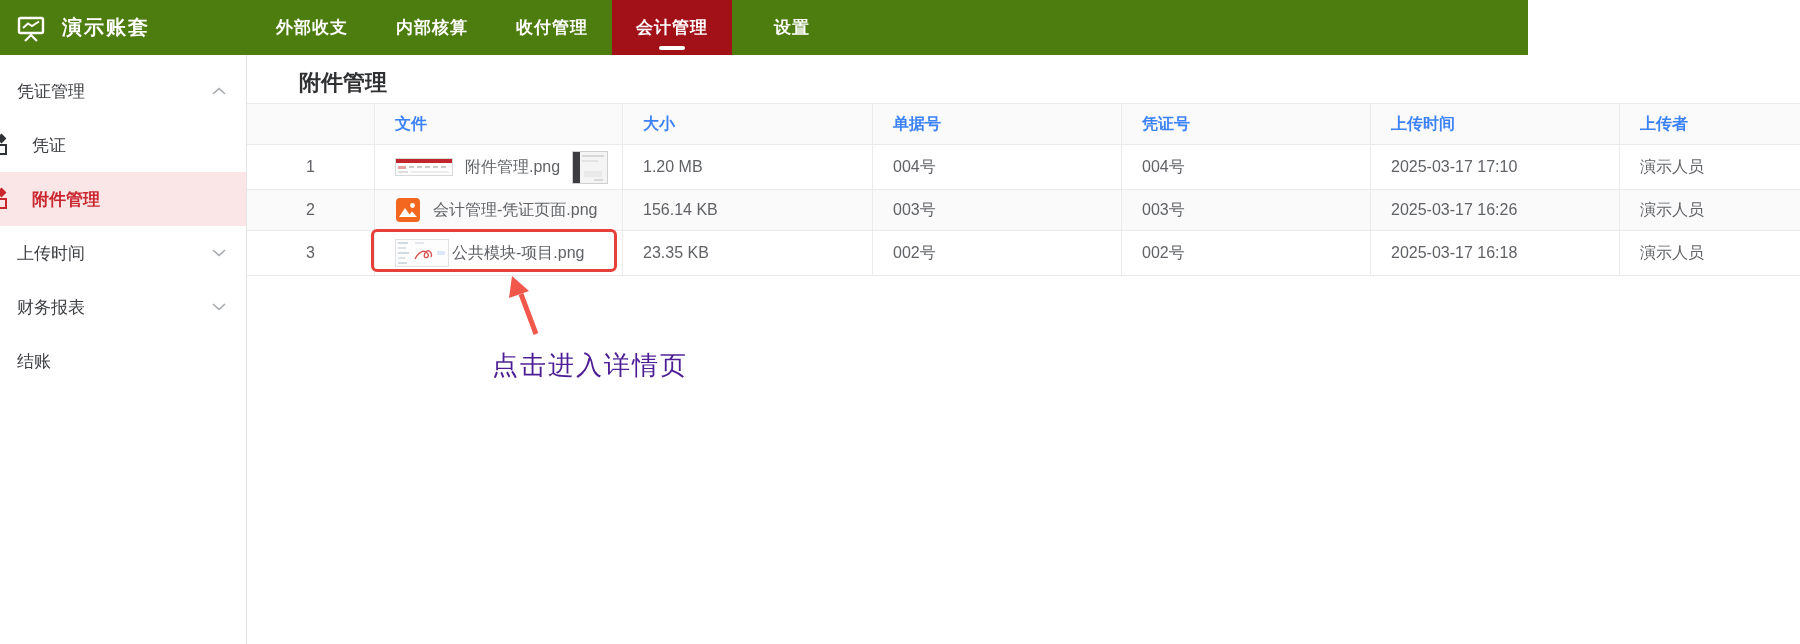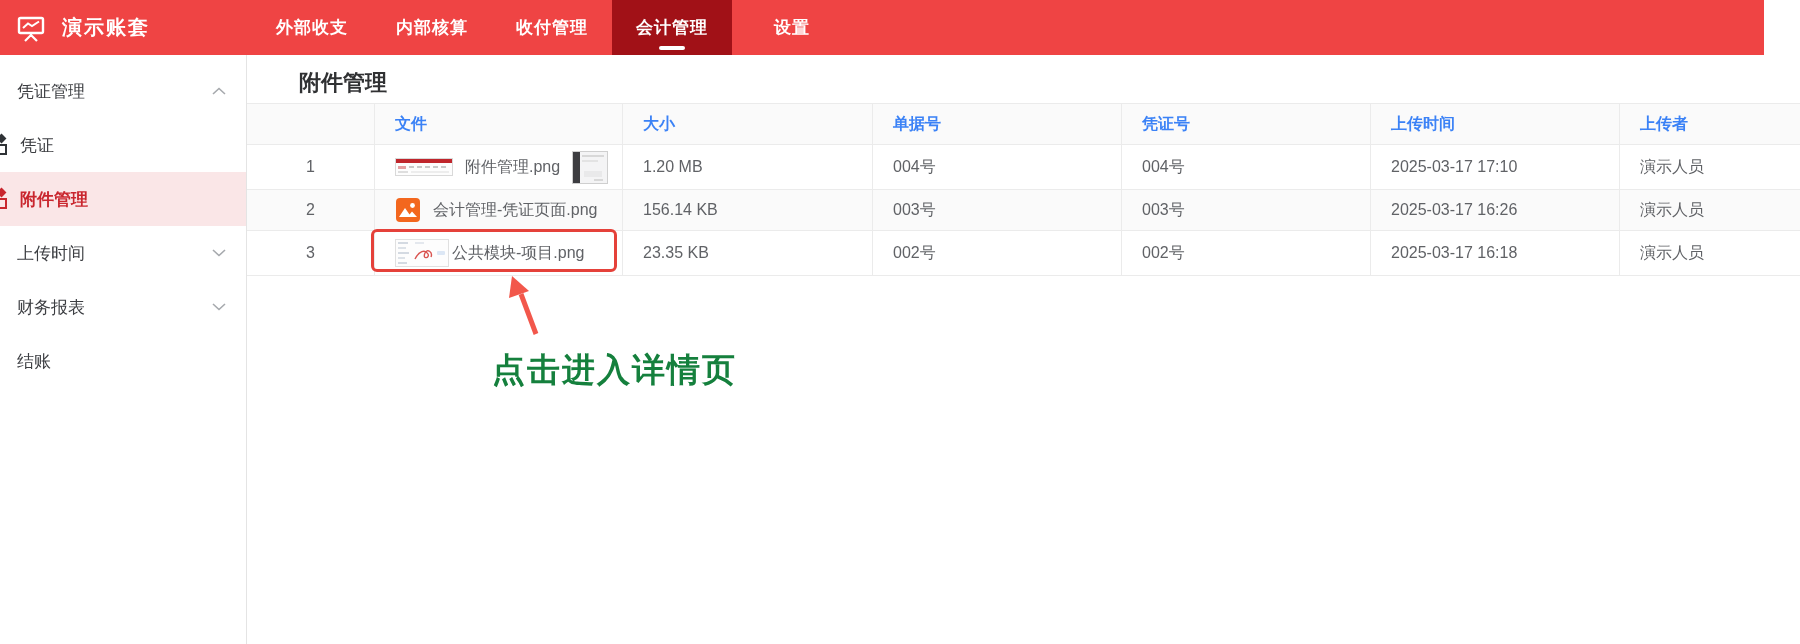--- a/index.html
+++ b/index.html
@@ -2,35 +2,35 @@
 <html><head>
 <meta charset="utf-8">
 <style>
   html,body{margin:0;padding:0;}
   body{
     width:1800px;height:644px;overflow:hidden;background:#fff;position:relative;
     font-family:"Liberation Sans","DejaVu Sans",sans-serif;
     -webkit-font-smoothing:antialiased;
   }
   
-  .topbar{position:absolute;left:0;top:0;width:1764px;height:55px;background:#ef4444;z-index:10;}
+  .topbar{position:absolute;left:0;top:0;width:1528px;height:55px;background:#4d7c0f;z-index:10;}
   .logo{position:absolute;left:15px;top:0;height:55px;display:flex;align-items:center;gap:15px;color:#fff;}
   .logo-title{font-size:20px;font-weight:bold;letter-spacing:2px;}
   .nav{position:absolute;left:252px;top:0;height:55px;display:flex;}
   .nav-item{width:120px;height:55px;line-height:55px;text-align:center;color:#fff;
     font-size:17px;font-weight:bold;position:relative;cursor:pointer;letter-spacing:1px;}
   .nav-item.active{background:#a11117;}
   .nav-item.active::after{content:"";position:absolute;left:50%;bottom:5px;transform:translateX(-50%);
     width:26px;height:4px;background:#fff;border-radius:2px;}
   
   .sidebar{position:absolute;left:0;top:55px;width:247px;height:589px;background:#fff;
     border-right:1px solid #e4e4e4;box-sizing:border-box;padding-top:9px;}
   .side-item{height:54px;display:flex;align-items:center;position:relative;
     font-size:17px;color:#3c3e42;padding-left:17px;cursor:pointer;}
-  .side-item.child{padding-left:20px;}
+  .side-item.child{padding-left:32px;}
   .side-item.active{background:#fae6e7;color:#c9262e;font-weight:bold;}
   .side-chevron{position:absolute;right:20px;top:50%;transform:translateY(-50%);display:flex;}
   .side-edge-icon{position:absolute;left:0;top:50%;transform:translateY(-50%);
     width:11px;height:24px;overflow:hidden;}
   .side-edge-icon svg{margin-left:-11px;display:block;}
   
   .main-title{position:absolute;left:299px;top:68px;font-size:22px;font-weight:bold;color:#303133;}
   .table{position:absolute;left:247px;top:103px;width:1553px;border-top:1px solid #ebebeb;font-size:16px;}
   .t-row{display:flex;border-bottom:1px solid #ebebeb;background:#fff;color:#606266;align-items:stretch;}
   .t-row.header{background:#fafafa;color:#3b82f6;font-weight:bold;}
@@ -45,22 +45,22 @@
   .col-time{width:249px;}
   .col-up{width:180px;border-right:none;}
   .file-flex{display:flex;align-items:center;gap:12px;}
   
   .thumb{flex:0 0 auto;display:block;}
   .img-icon{flex:0 0 auto;display:block;}
   
   .anno-box{position:absolute;left:371px;top:229px;width:246px;height:43px;box-sizing:border-box;
     border:3px solid #e5413a;border-radius:6px;z-index:6;pointer-events:none;}
   .anno-arrow{position:absolute;left:480px;top:272px;z-index:6;pointer-events:none;}
-  .anno-text{position:absolute;left:492px;top:348px;font-size:33px;color:#15803d;
-    font-weight:700;letter-spacing:2px;z-index:6;}
+  .anno-text{position:absolute;left:492px;top:348px;font-size:26px;color:#4c1d95;
+    font-weight:400;letter-spacing:2px;z-index:6;}
 </style>
 </head>
 <body>
 
 <div class="topbar">
   <div class="logo">
     <span style="display:flex;">
       <svg width="32" height="32" viewBox="0 0 32 32" fill="none">
         <rect x="4" y="6" width="24" height="15" rx="1.5" stroke="#fff" stroke-width="2.4"></rect>
         <polyline points="8,16 13,11.5 17,14 24,9.5" stroke="#fff" stroke-width="2" fill="none"></polyline>

